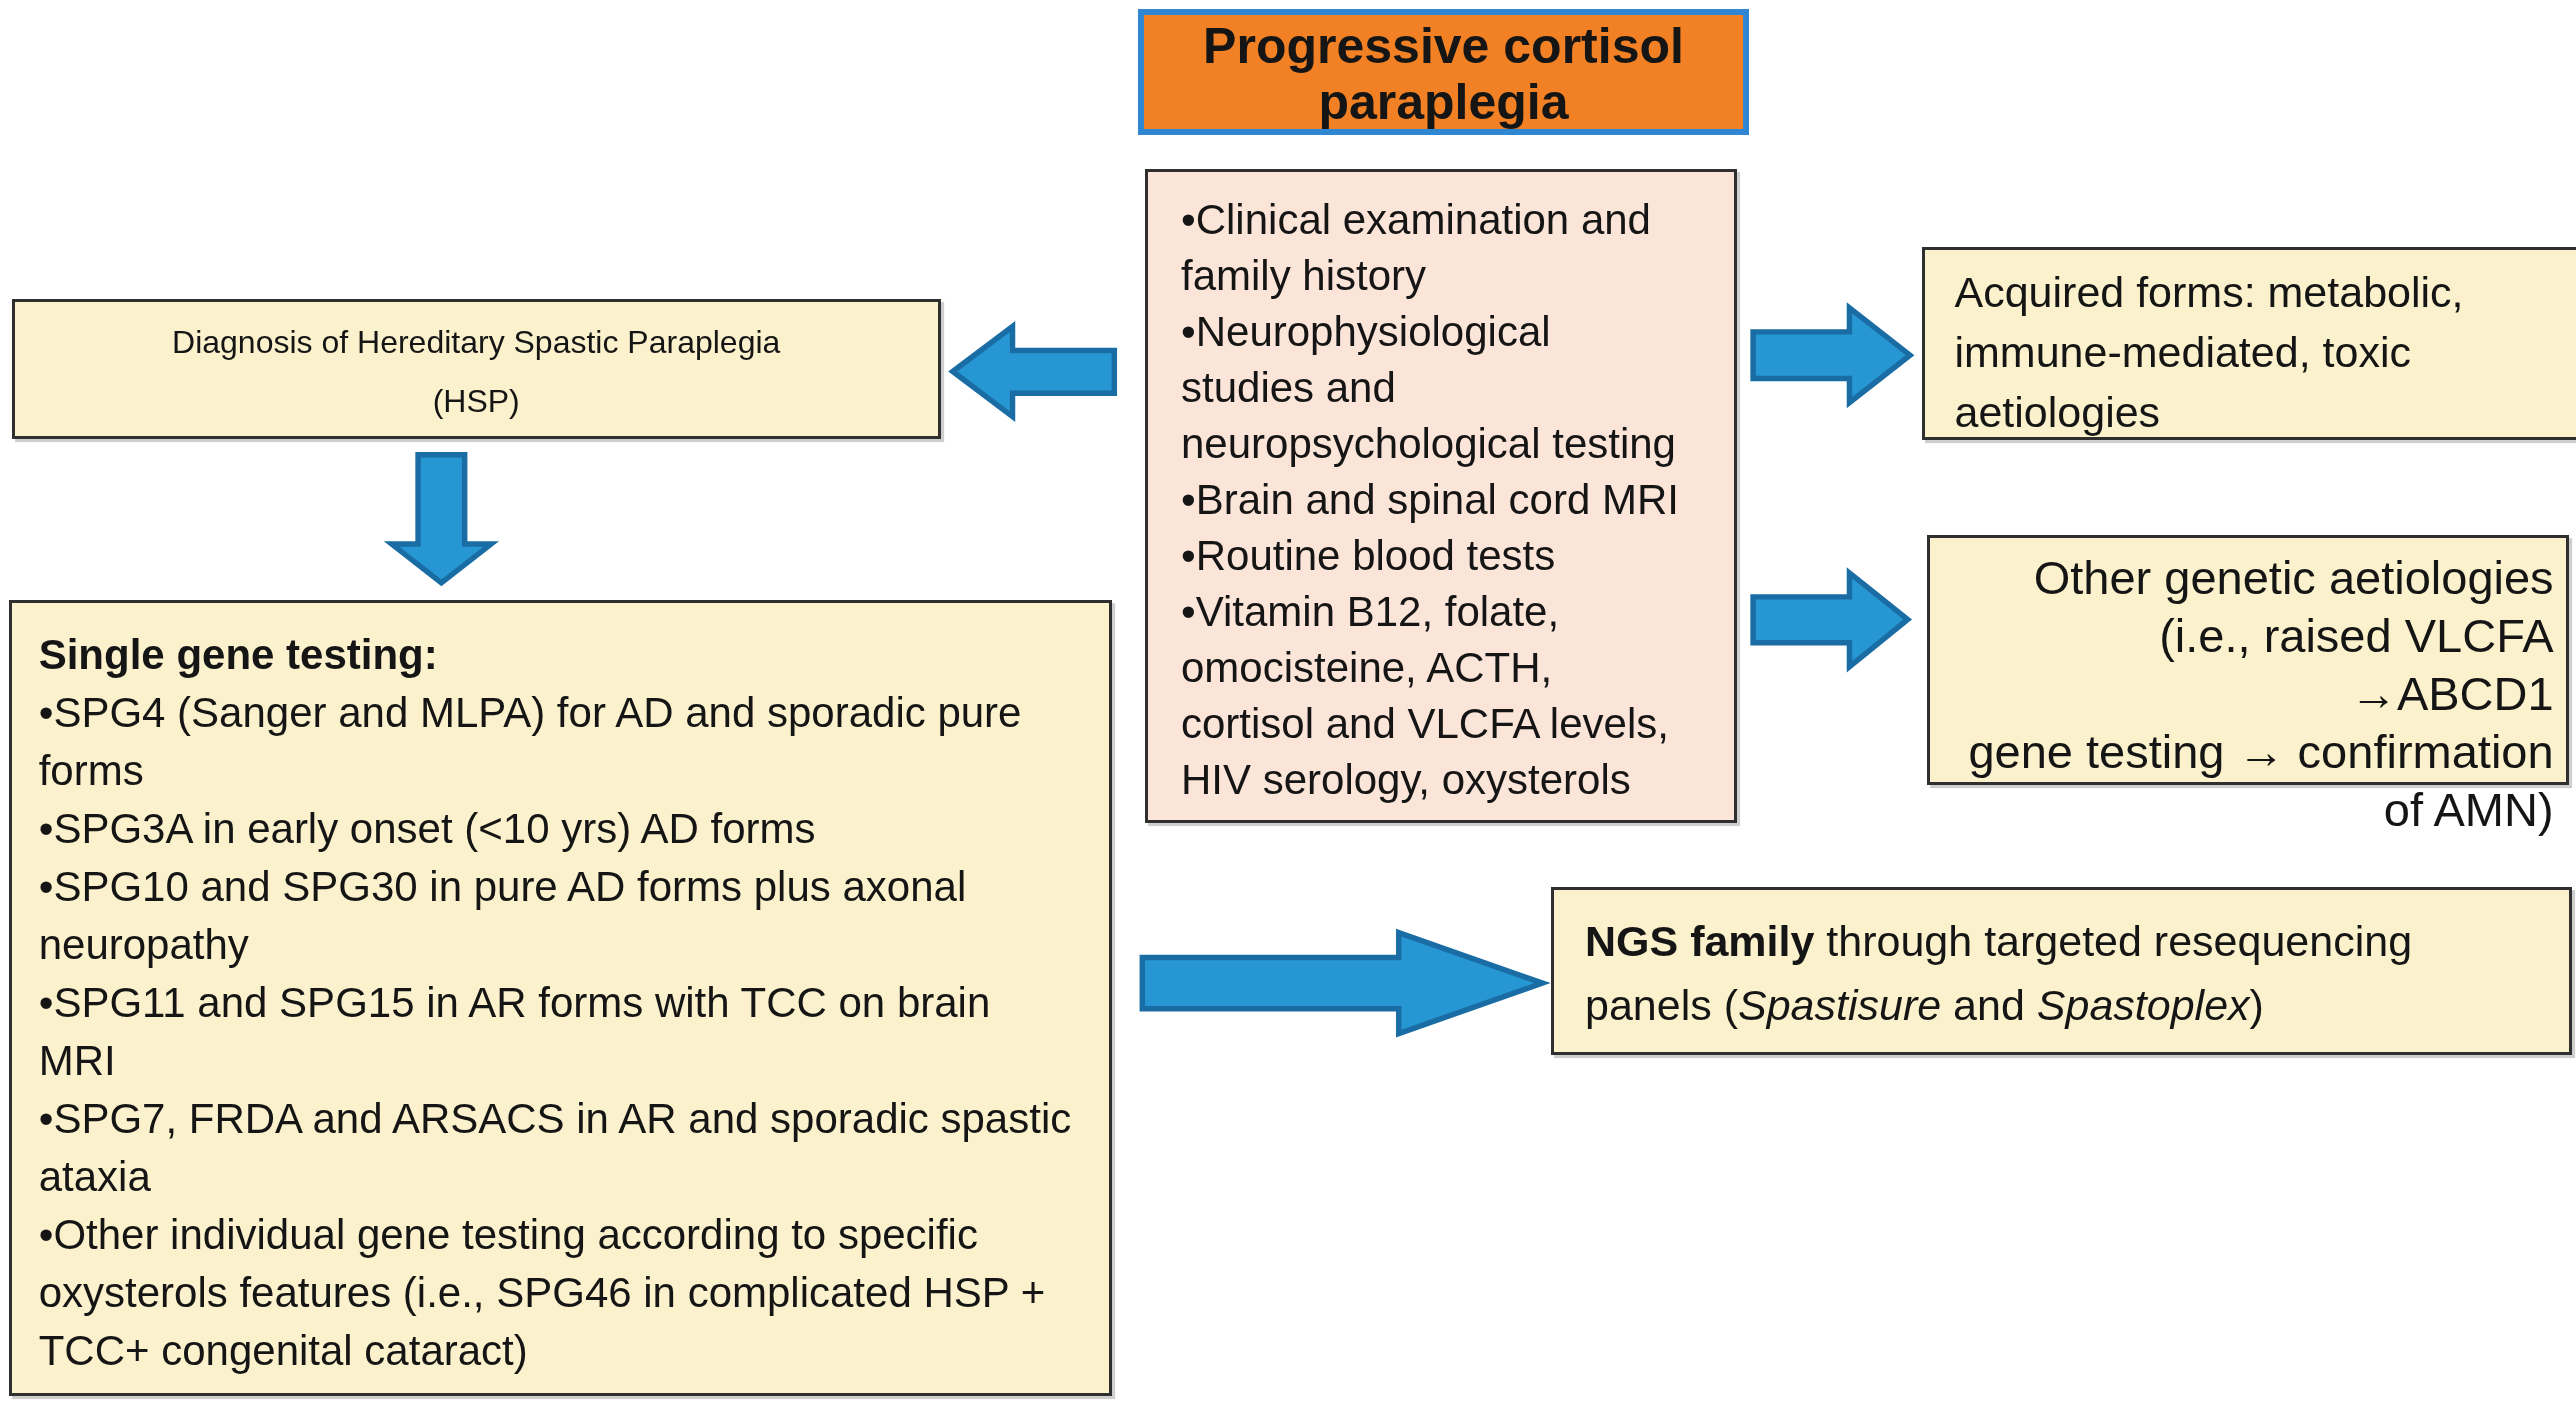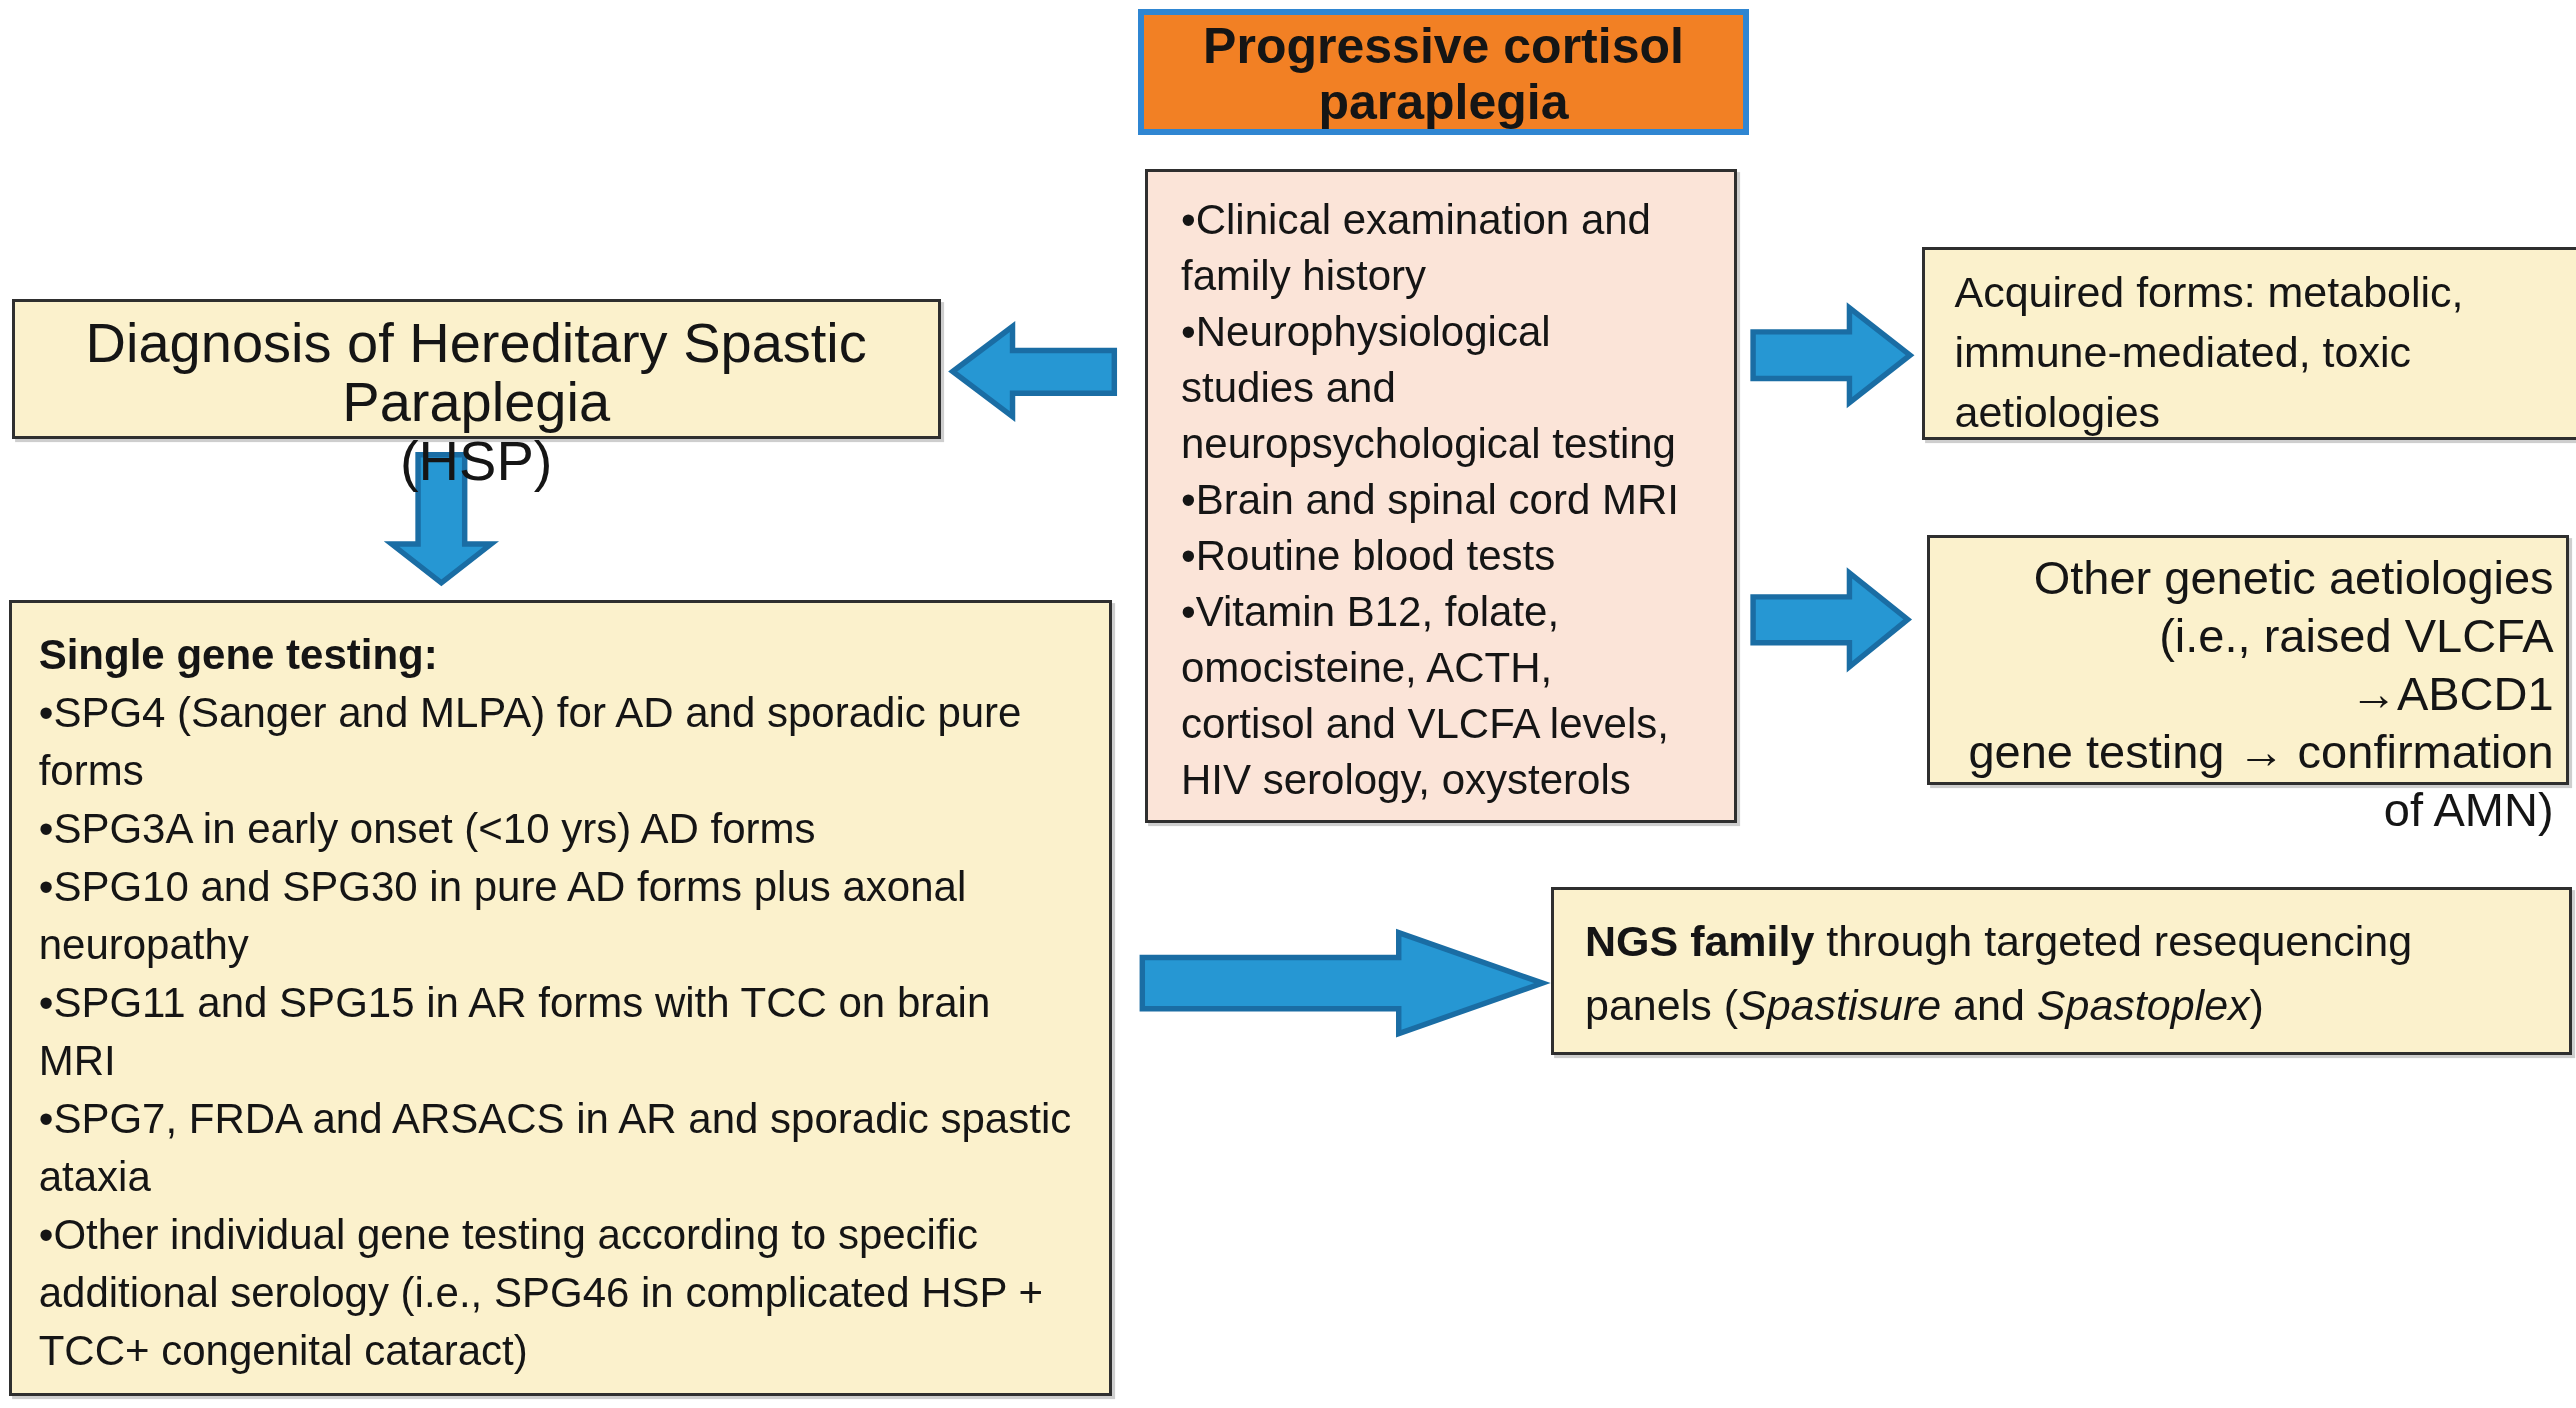--- a/index.html
+++ b/index.html
@@ -27,21 +27,21 @@
     text-align:center;font-weight:bold;font-size:50px;line-height:56px;
     padding-top:3.1px;box-shadow:none;
   }
   .workup-box{
     background:var(--workup-fill);
     left:1145px;top:169px;width:592px;height:654px;
     font-size:42px;line-height:56px;padding:20px 15.5px 0 33px;
   }
   .hsp-box{
     left:11.7px;top:299px;width:929px;height:140px;
-    text-align:center;font-size:56px;line-height:59px;padding-top:11px;
+    text-align:center;font-size:32px;line-height:59px;padding-top:11px;
   }
   .single-box{
     left:9.3px;top:600px;width:1103px;height:796px;
     font-size:42px;line-height:58px;padding:23px 15.5px 0 26.4px;
   }
   .single-box .heading{font-weight:bold;}
   .acquired-box{
     left:1922px;top:247px;width:765px;height:193px;
     font-size:43px;line-height:60px;padding:12.4px 15.5px 0 29.5px;
   }
@@ -99,21 +99,21 @@
         <div class="line">•SPG4 (Sanger and MLPA) for AD and sporadic pure</div>
         <div class="line">forms</div>
         <div class="line">•SPG3A in early onset (&lt;10 yrs) AD forms</div>
         <div class="line">•SPG10 and SPG30 in pure AD forms plus axonal</div>
         <div class="line">neuropathy</div>
         <div class="line">•SPG11 and SPG15 in AR forms with TCC on brain</div>
         <div class="line">MRI</div>
         <div class="line">•SPG7, FRDA and ARSACS in AR and sporadic spastic</div>
         <div class="line">ataxia</div>
         <div class="line">•Other individual gene testing according to specific</div>
-        <div class="line">additional serology (i.e., SPG46 in complicated HSP +</div>
+        <div class="line">oxysterols features (i.e., SPG46 in complicated HSP +</div>
         <div class="line">TCC+ congenital cataract)</div>
       </div>
   </div>
 
   <div class="box acquired-box">
       <div class="line">Acquired forms: metabolic,</div>
       <div class="line">immune-mediated, toxic</div>
       <div class="line">aetiologies</div>
     </div>
 

